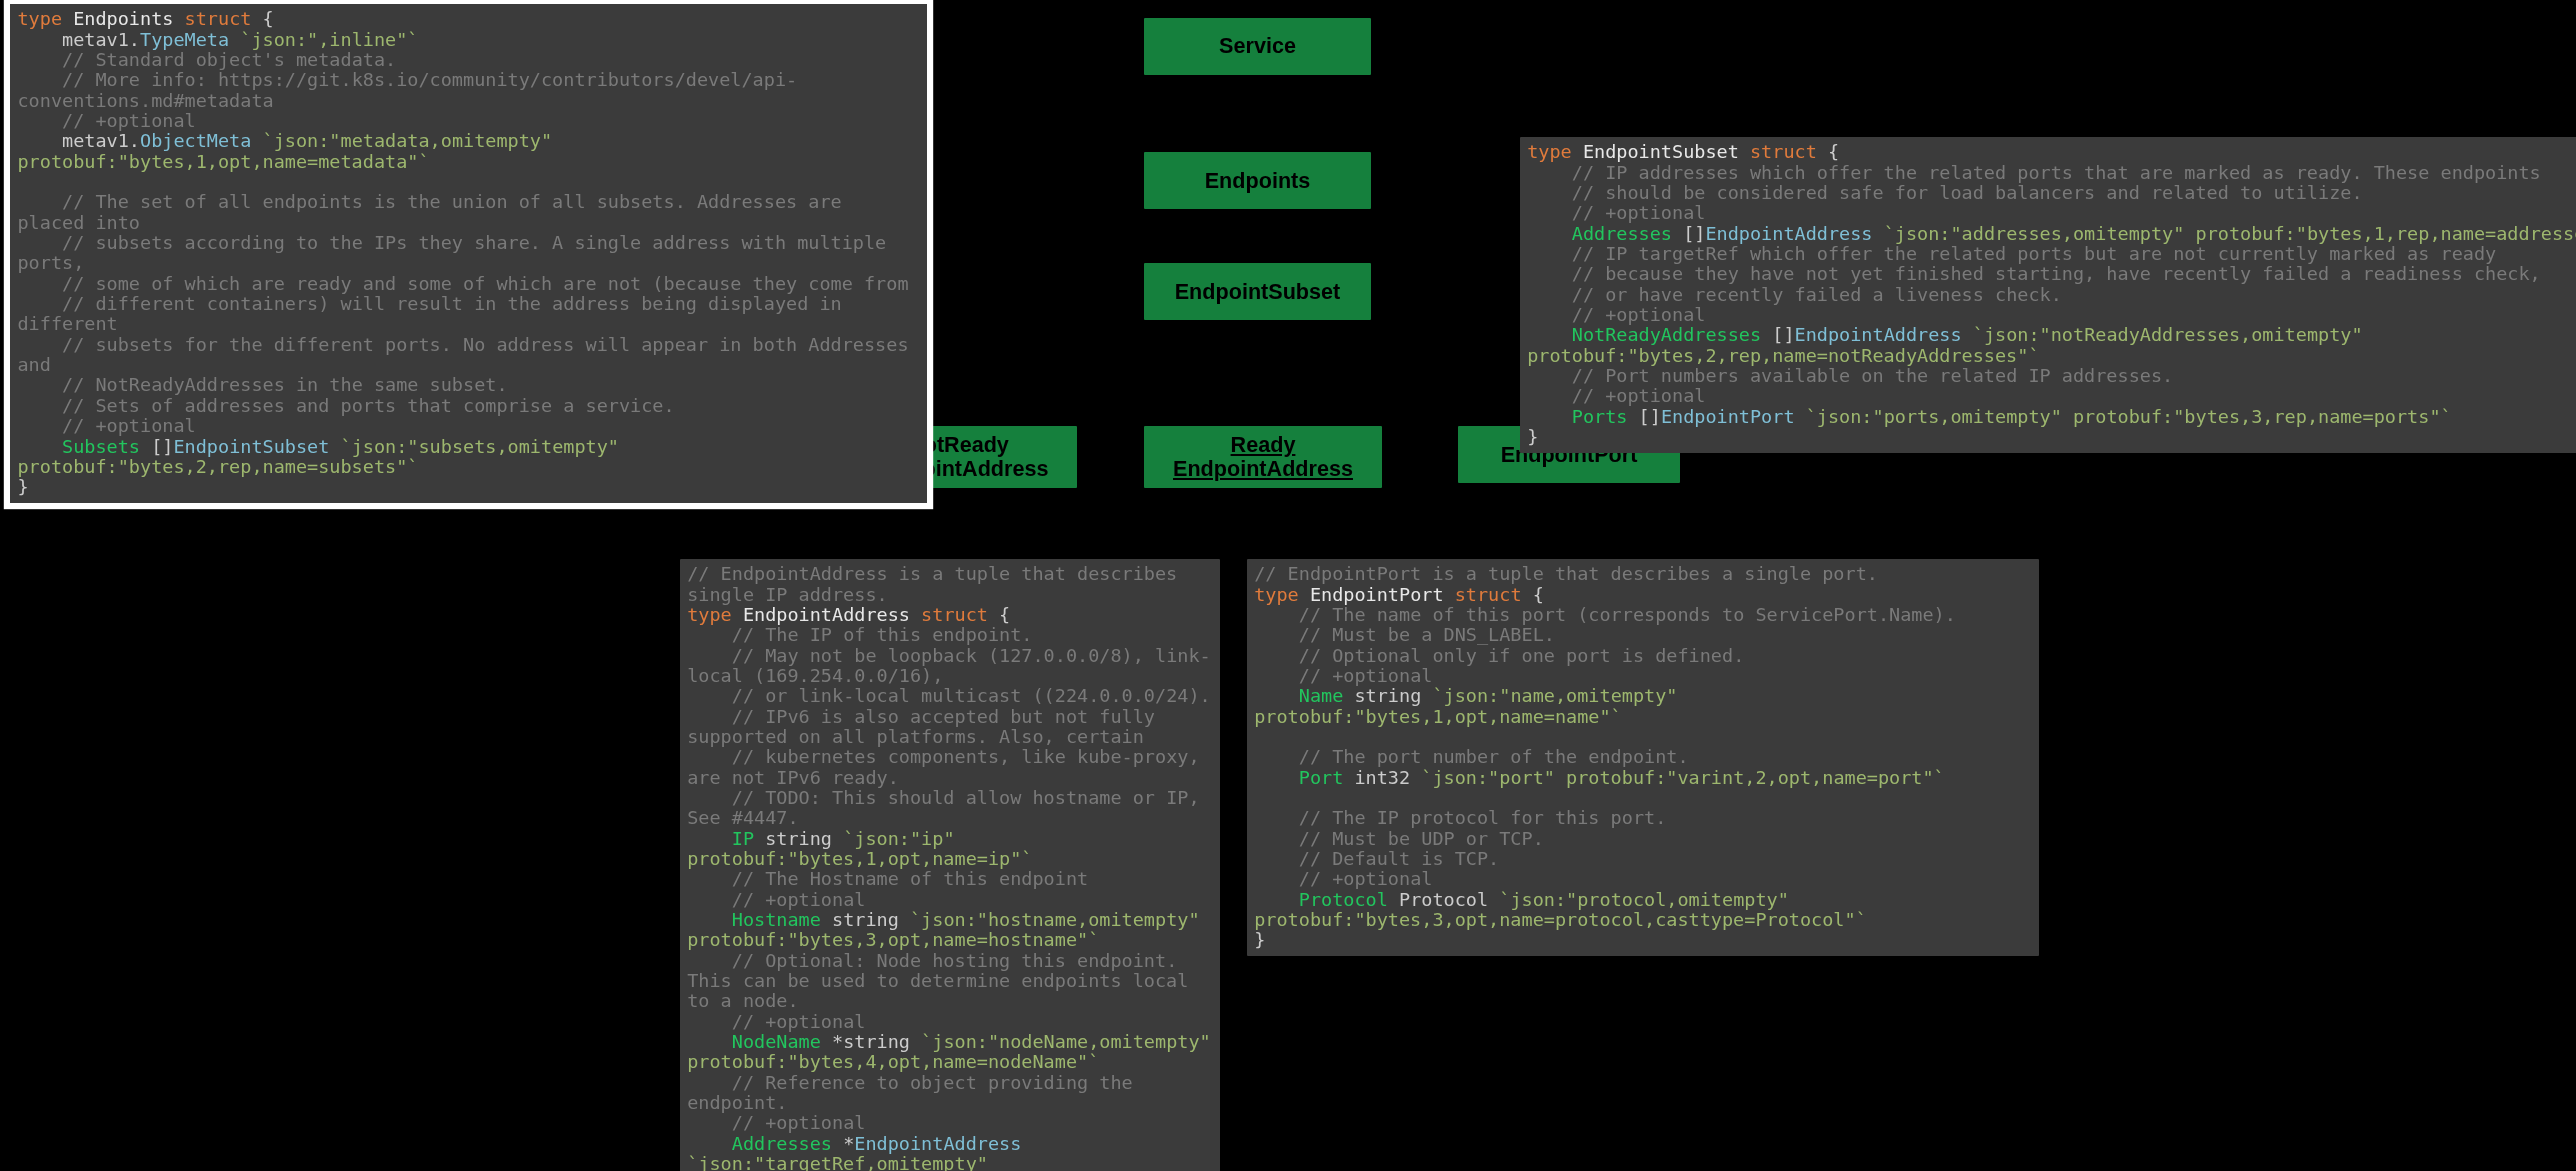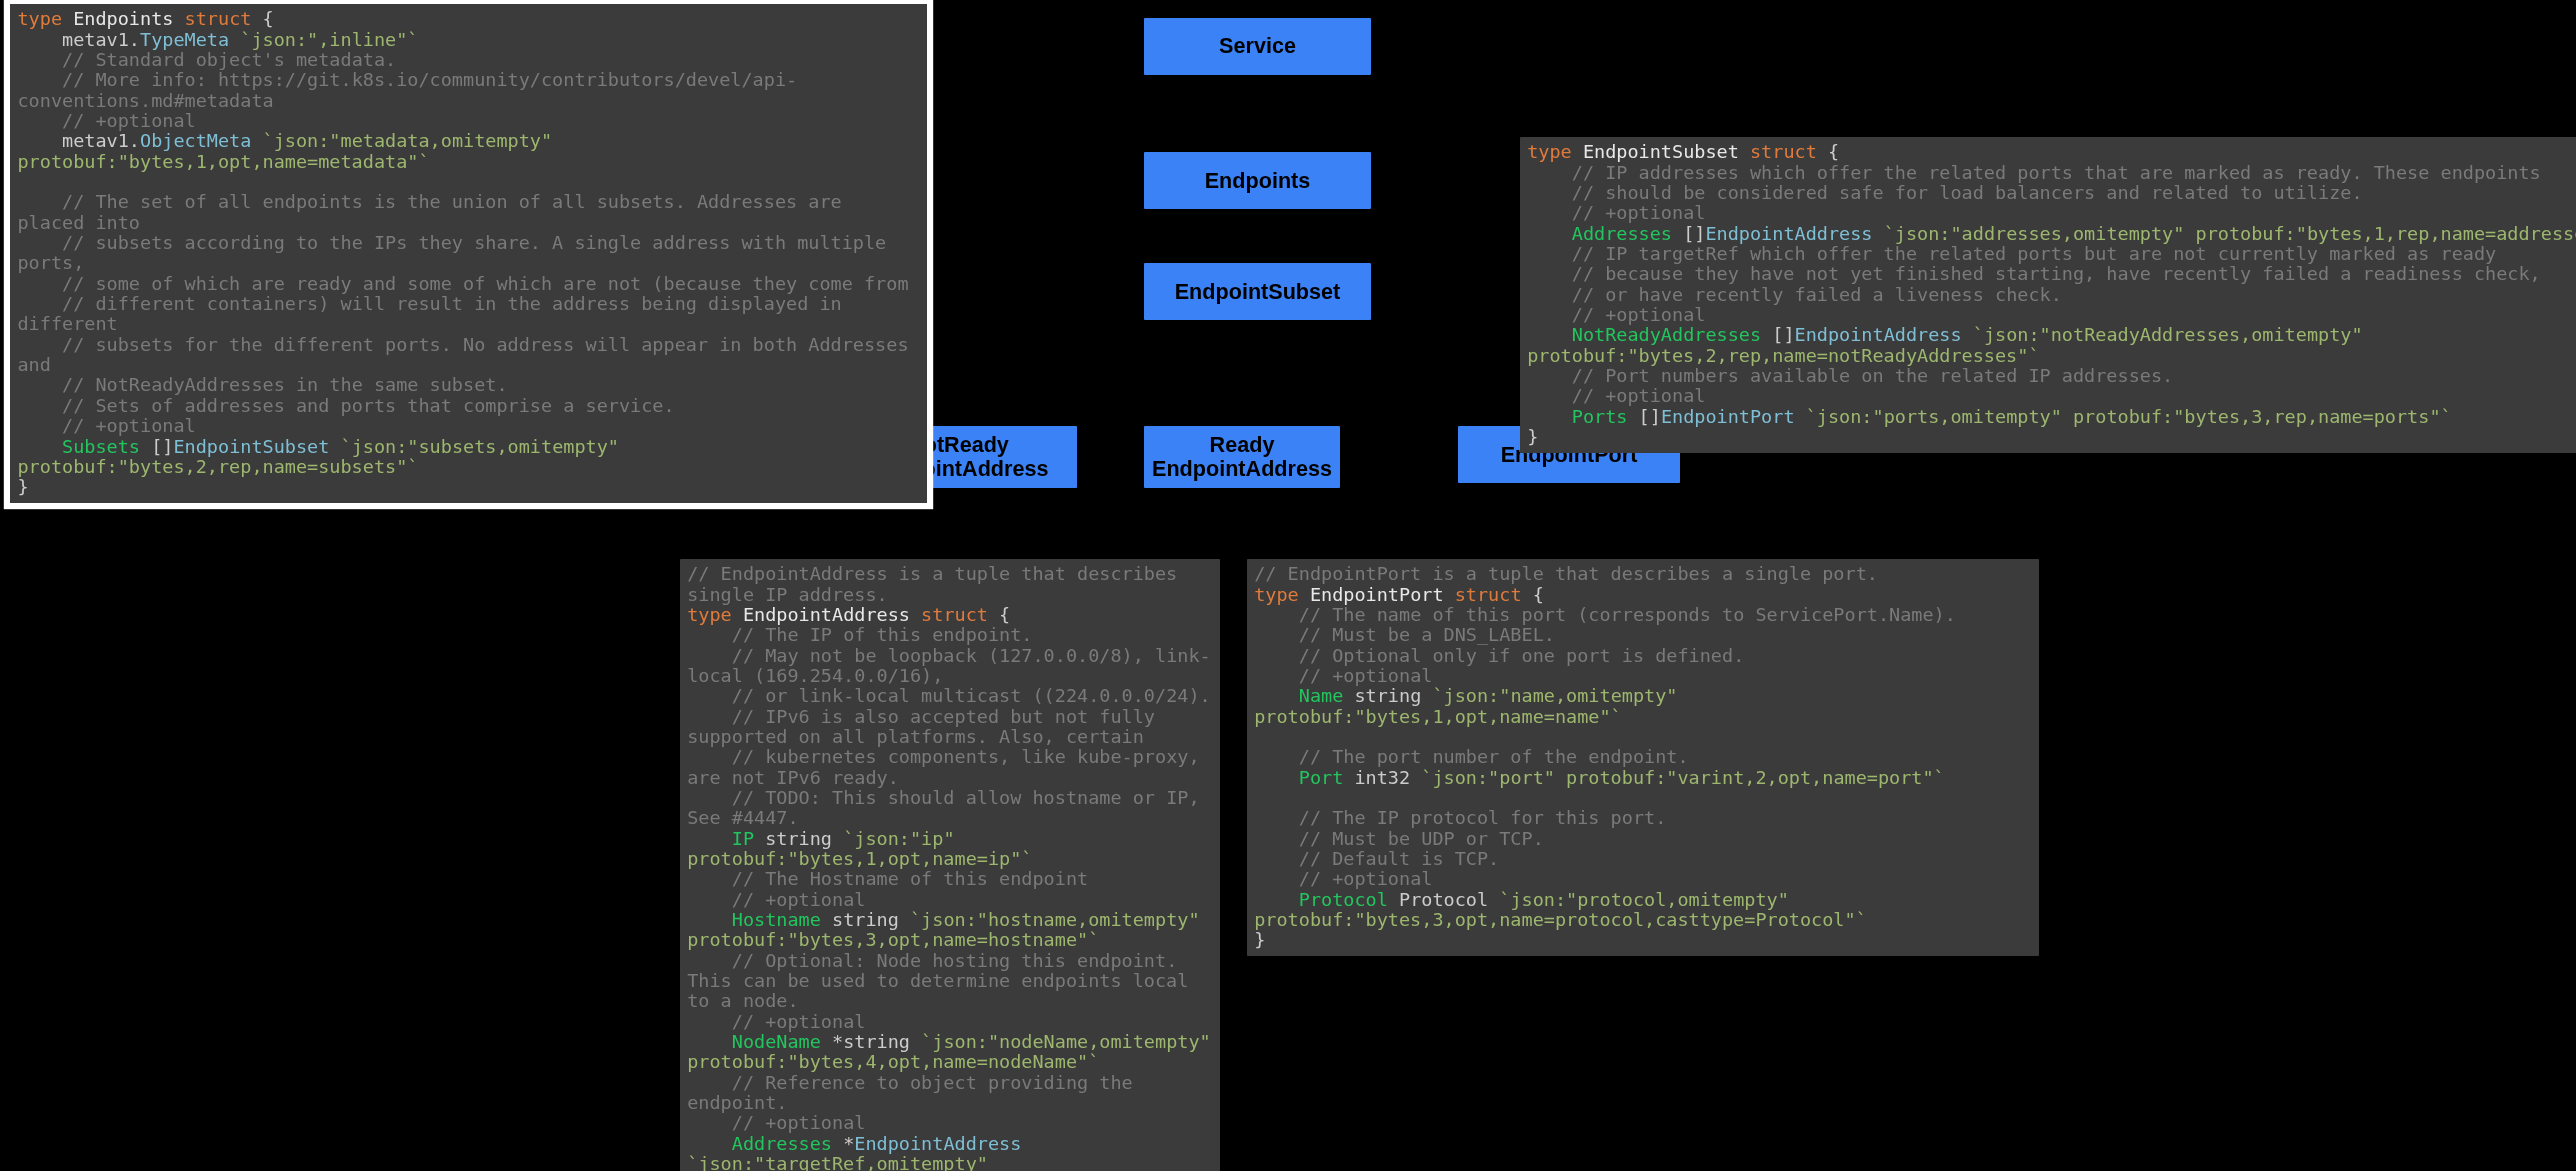--- a/index.html
+++ b/index.html
@@ -1,20 +1,20 @@
 <!DOCTYPE html>
 <html style="font-size:8.2px"><head>
 <meta charset="utf-8">
 <style>
   html,body{margin:0;padding:0;background:#000;font-family:Arial,Helvetica,sans-serif;}
   .canvas{position:relative;width:2723px;height:1172px;}
   
   .label-box{
     position:absolute;
-    background:#3b82f6;
+    background:#15803d;
     color:#000;
     font-weight:bold;
     display:flex;align-items:center;justify-content:center;
     text-align:center;
     border-radius:1px;
     font-size:21.6px;
     line-height:1.1;
   }
   
   .code-panel{
@@ -47,21 +47,21 @@
 
   <div class="label-box" style="left:1144px;top:17.5px;width:227px;height:57px;">Service</div>
 
   <div class="label-box" style="left:1144px;top:152px;width:227px;height:57px;">Endpoints</div>
 
   <div class="label-box" style="left:1144px;top:263px;width:227px;height:57px;">EndpointSubset</div>
 
   <div class="label-box" style="left:840px;top:426px;width:237px;height:62px;white-space:pre-line;">NotReady
 EndpointAddress</div>
 
-  <div class="label-box" style="left:1144px;top:426px;width:196px;height:62px;white-space:pre-line;">Ready
+  <div class="label-box" style="left:1144px;top:426px;width:238px;height:62px;white-space:pre-line;text-decoration:underline;">Ready
 EndpointAddress</div>
 
   <div class="label-box" style="left:1458px;top:426px;width:222px;height:57px;">EndpointPort</div>
 
   <div class="code-panel highlight" style="left:10.3px;top:4.1px;width:902px;"><span class="kw">type</span><span class="typename"> Endpoints </span><span class="kw">struct</span><span> {</span>
 <span>    metav1.</span><span class="dtype">TypeMeta</span><span class="tag"> `json:",inline"`</span>
 <span class="cmt">    // Standard object's metadata.</span>
 <span class="cmt">    // More info: https://git.k8s.io/community/contributors/devel/api-conventions.md#metadata</span>
 <span class="cmt">    // +optional</span>
 <span>    metav1.</span><span class="dtype">ObjectMeta</span><span class="tag"> `json:"metadata,omitempty" protobuf:"bytes,1,opt,name=metadata"`</span>

